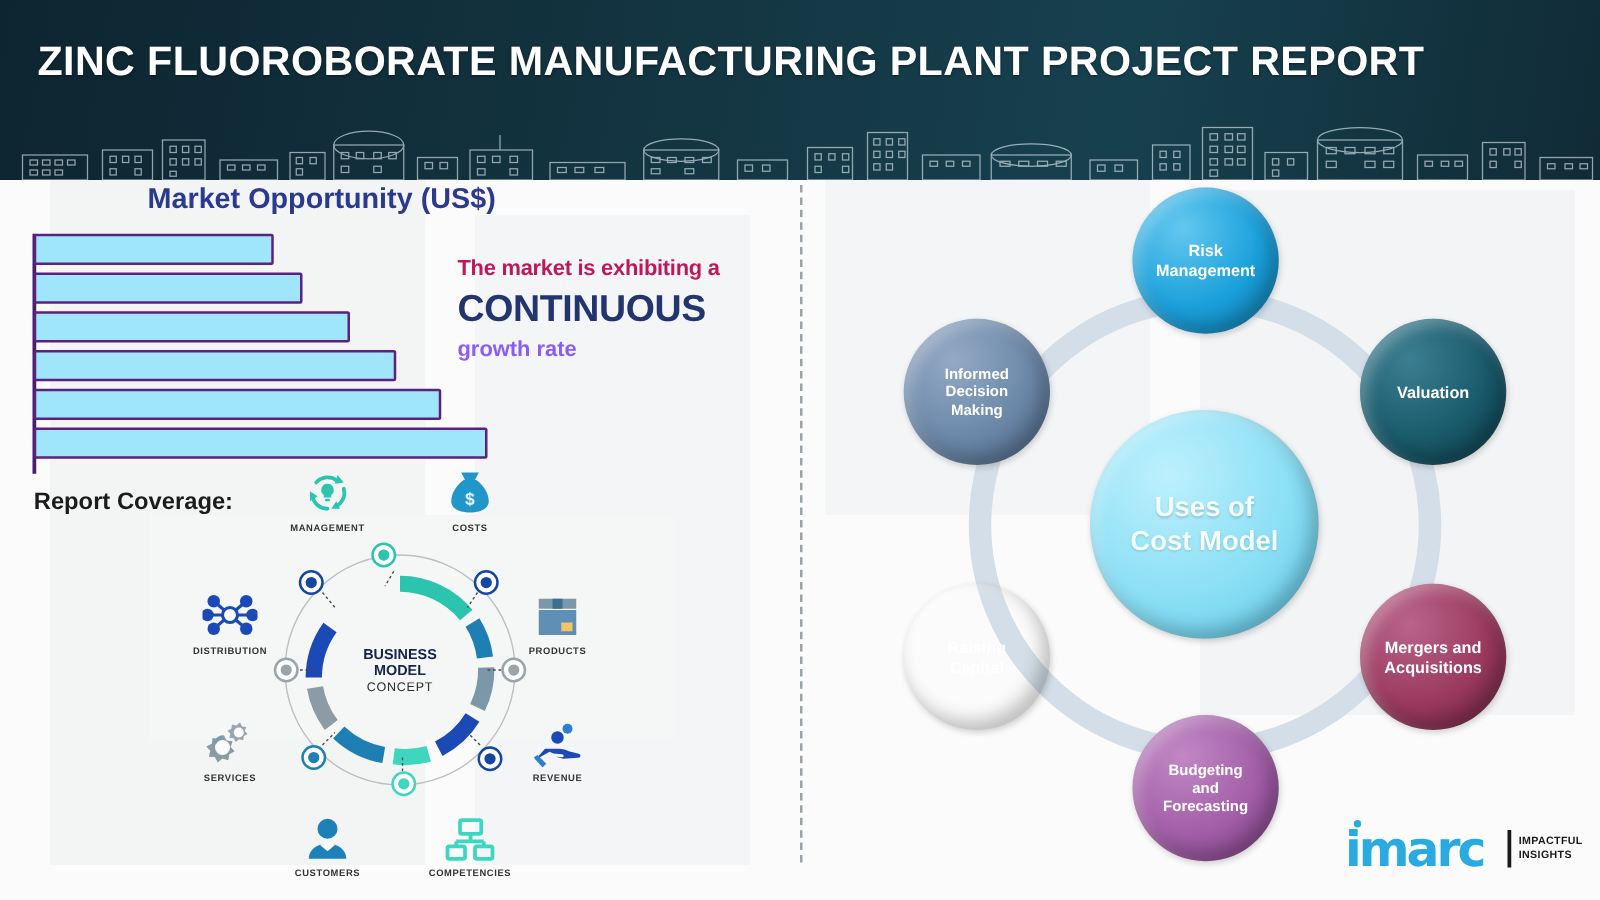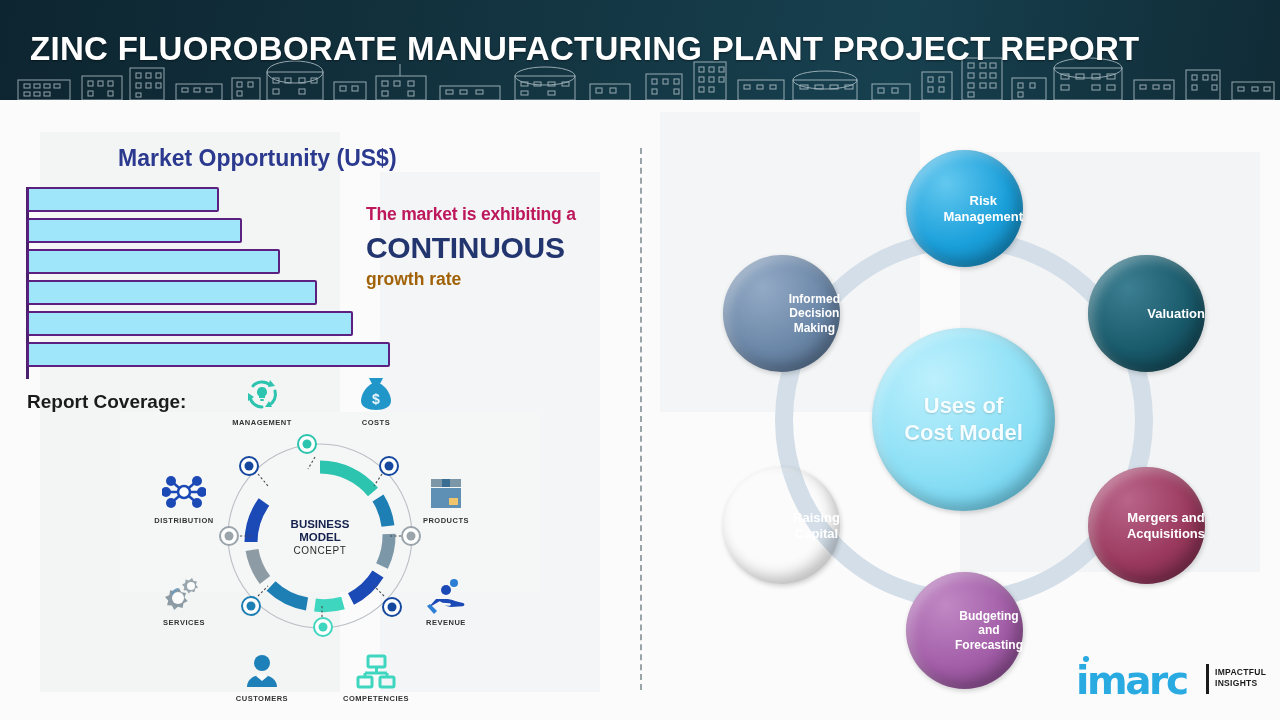--- a/index.html
+++ b/index.html
@@ -5,21 +5,21 @@
   * { margin:0; padding:0; box-sizing:border-box; }
   body {
     width:1280px; height:720px; overflow:hidden;
     font-family:"Liberation Sans", sans-serif;
     background:#ffffff;
   }
   .slide { position:relative; width:1280px; height:720px; background:#fbfbfb; }
 
   
   .header {
-    position:absolute; left:0; top:0; width:1280px; height:100px;
+    position:absolute; left:0; top:0; width:1280px; height:144px;
     background:linear-gradient(100deg,#0d2530 0%,#143643 45%,#17404f 70%,#102b36 100%);
     overflow:hidden;
   }
   .header-title {
     position:absolute; left:30px; top:30px;
     font-size:33px; font-weight:bold; color:#ffffff;
     letter-spacing:0.3px; white-space:nowrap;
     text-shadow:0 1px 2px rgba(0,0,0,.45);
   }
   .skyline { position:absolute; left:0; bottom:0; width:1280px; height:46px; opacity:.62; }
@@ -43,21 +43,21 @@
     position:absolute; left:0; top:0; width:3px; height:192px; background:#4a1f6e;
   }
   .bar {
     position:absolute; left:1px; height:25px;
     background:#9fe6fb; border:2.5px solid #5b2080; border-radius:2px;
   }
 
   .mo-text { position:absolute; left:366px; top:92px; width:270px; }
   .mo-line1 { font-size:17.5px; color:#be185d; font-weight:bold; letter-spacing:-.2px; }
   .mo-big   { font-size:30px; color:#23356f; font-weight:bold; margin:6px 0 4px; letter-spacing:-.3px; }
-  .mo-line3 { font-size:17.5px; color:#a16207; font-weight:bold; }
+  .mo-line3 { font-size:17.5px; color:#8b5cf6; font-weight:bold; }
 
   .rc-label {
     position:absolute; left:27px; top:279px;
     font-size:19px; font-weight:bold; color:#1b1b1b;
   }
 
   
   .coverage { position:absolute; left:130px; top:262px; width:380px; height:340px; }
   .cov-item { position:absolute; width:92px; text-align:center; }
   .cov-ico { height:44px; display:flex; align-items:flex-end; justify-content:center; }
@@ -72,21 +72,21 @@
 
   
   .right-panel { position:absolute; left:640px; top:112px; width:640px; height:608px; }
 
   .circle {
     position:absolute; border-radius:50%;
     display:flex; align-items:center; justify-content:center; text-align:center;
     color:#ffffff; font-weight:bold; line-height:1.22;
     box-shadow:inset -6px -7px 14px rgba(0,0,0,.24), inset 5px 5px 11px rgba(255,255,255,.33), 1px 2px 5px rgba(0,0,0,.18);
   }
-  .c-outer { width:117px; height:117px; font-size:13px;justify-content:flex-end; }
+  .c-outer { width:117px; height:117px; font-size:13px; }
   .c-center {
     width:183px; height:183px; font-size:22px;
     text-shadow:0 1px 2px rgba(0,0,0,.16);
   }
 
   .logo { position:absolute; left:1068px; top:654px; width:195px; height:50px; }
   .logo-word {
     position:absolute; left:8px; top:4px;
     font-size:39px; font-weight:bold; color:#29ABE2;
     letter-spacing:-2.4px; font-family:"DejaVu Sans", sans-serif;

